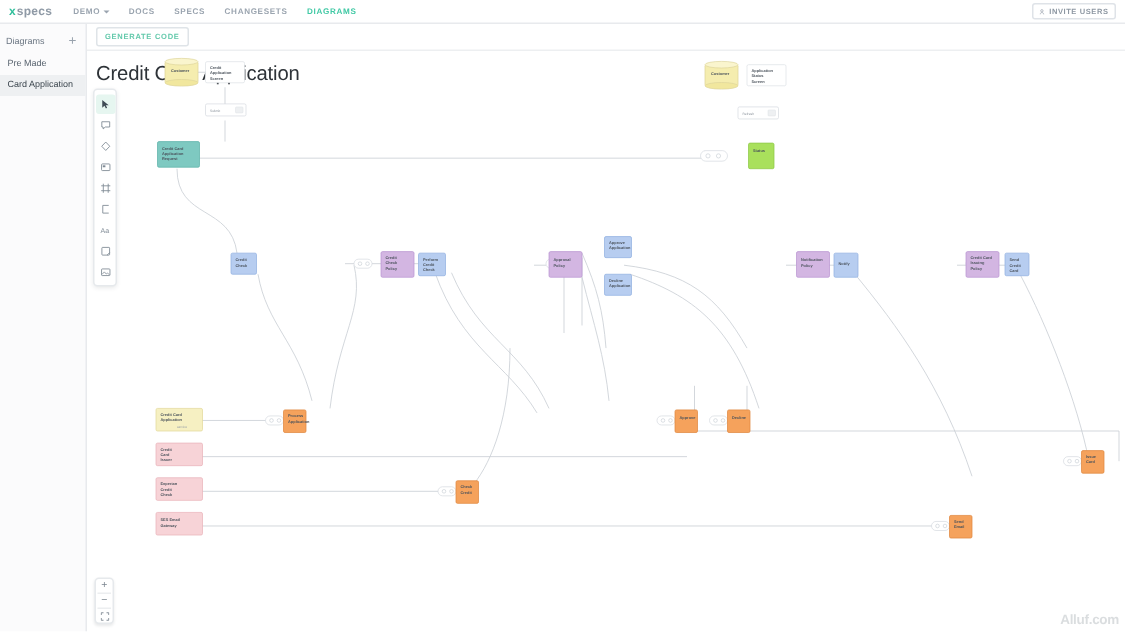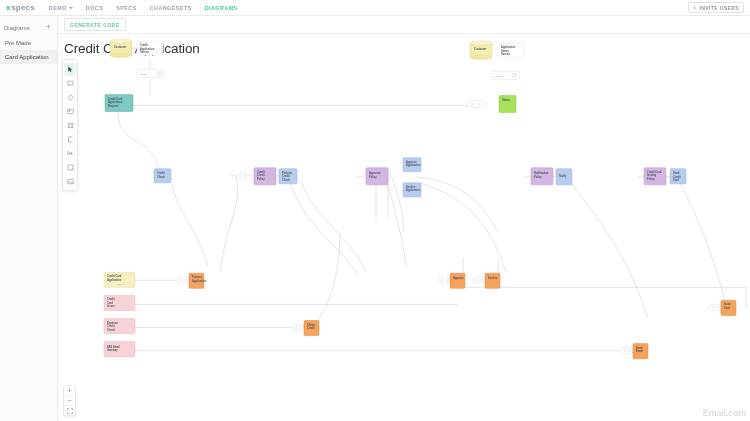--- a/index.html
+++ b/index.html
@@ -518,16 +518,16 @@
         <div class="zoom-sep"></div>
         <div class="zoom-btn">−</div>
         <div class="zoom-sep"></div>
         <div class="zoom-btn">
           <svg width="6" height="6" viewBox="0 0 12 12">
               <path d="M1 4V1h3M8 1h3v3M11 8v3H8M4 11H1V8" fill="none" stroke="#7b858f" stroke-width="1.2"></path>
             </svg>
         </div>
       </div>
 
-      <div class="watermark">Email.com</div>
+      <div class="watermark">Alluf.com</div>
     </div>
   </div>
 </div>
 
 </body></html>

